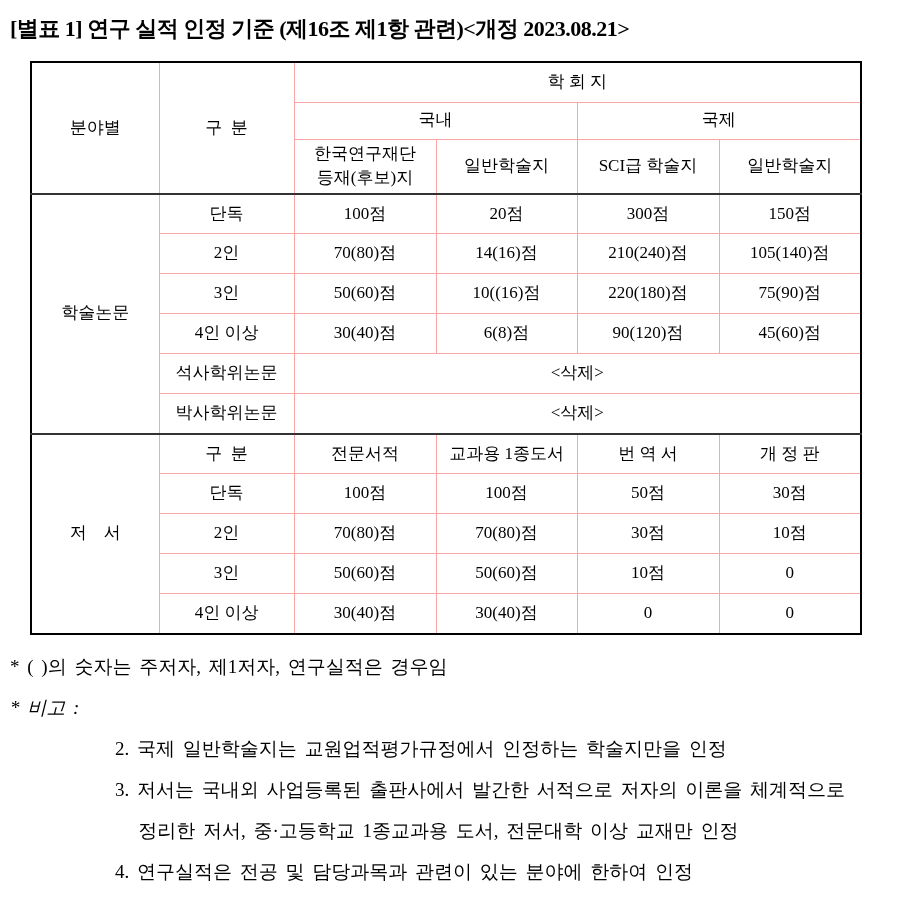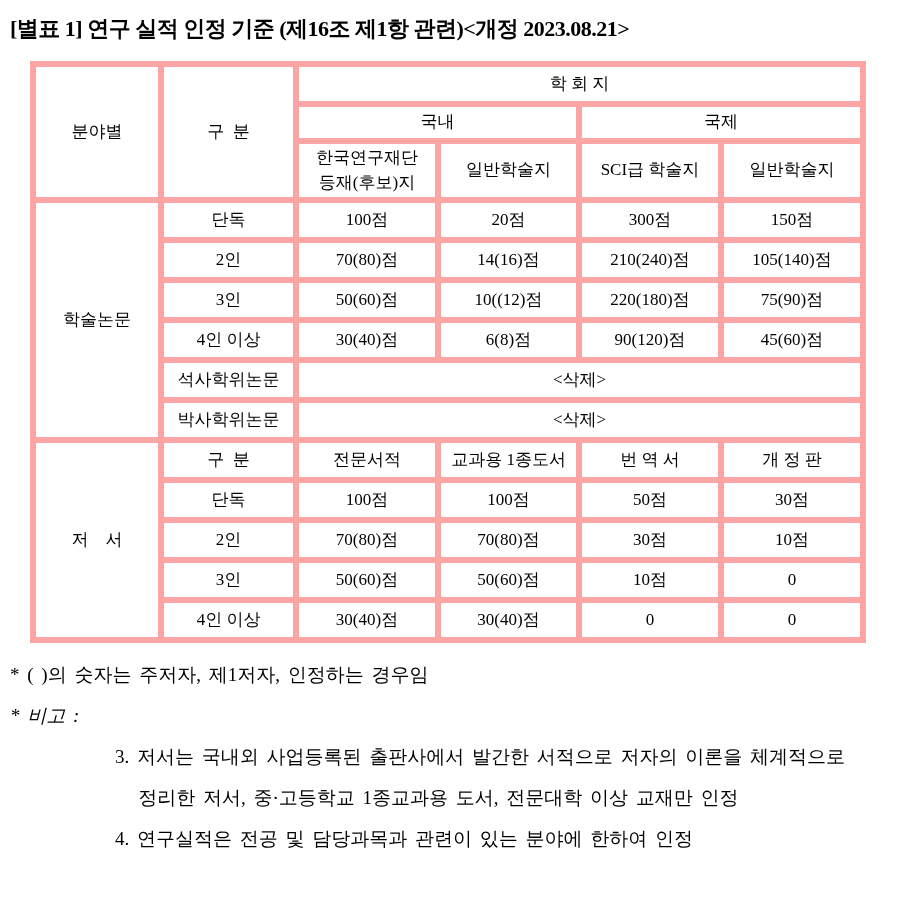--- a/index.html
+++ b/index.html
@@ -21,21 +21,21 @@
     padding: 14px 4px 0 10px;
     white-space: pre;
   }
   table.doc-table {
     border-collapse: collapse;
     table-layout: fixed;
     margin: 17px 0 0 30px;
     border: 2px solid #000000;
   }
   .doc-table td {
-    border: 6px solid #fca5a5;
+    border: 1px solid #fca5a5;
     text-align: center;
     vertical-align: middle;
     font-size: 17px;
     line-height: 1.45;
     padding: 2px 3px;
     white-space: pre-wrap;
     overflow: hidden;
   }
   .doc-table tr { height: 40px; }
   .doc-table tr.rh2 { height: 37px; }
@@ -95,21 +95,21 @@
     <tr>
       <td>2인</td>
       <td>70(80)점</td>
       <td>14(16)점</td>
       <td>210(240)점</td>
       <td>105(140)점</td>
     </tr>
     <tr>
       <td>3인</td>
       <td>50(60)점</td>
-      <td>10((12)점</td>
+      <td>10((16)점</td>
       <td>220(180)점</td>
       <td>75(90)점</td>
     </tr>
     <tr>
       <td>4인 이상</td>
       <td>30(40)점</td>
       <td>6(8)점</td>
       <td>90(120)점</td>
       <td>45(60)점</td>
     </tr>
@@ -155,22 +155,23 @@
       <td>4인 이상</td>
       <td>30(40)점</td>
       <td>30(40)점</td>
       <td>0</td>
       <td>0</td>
     </tr>
   </tbody>
 </table>
 
 <div class="notes">
-  <p>* ( )의 숫자는 주저자, 제1저자, 인정하는 경우임</p>
+  <p>* ( )의 숫자는 주저자, 제1저자, 연구실적은 경우임</p>
   <div>
     <p class="remark-first"><span class="remark-label">* 비고 : </span></p>
     <div class="remark-rest">
+      <p>2. 국제 일반학술지는 교원업적평가규정에서 인정하는 학술지만을 인정</p>
       <p>3. 저서는 국내외 사업등록된 출판사에서 발간한 서적으로 저자의 이론을 체계적으로
    정리한 저서, 중·고등학교 1종교과용 도서, 전문대학 이상 교재만 인정</p>
       <p>4. 연구실적은 전공 및 담당과목과 관련이 있는 분야에 한하여 인정</p>
     </div>
   </div>
 </div>
 
 </body></html>

